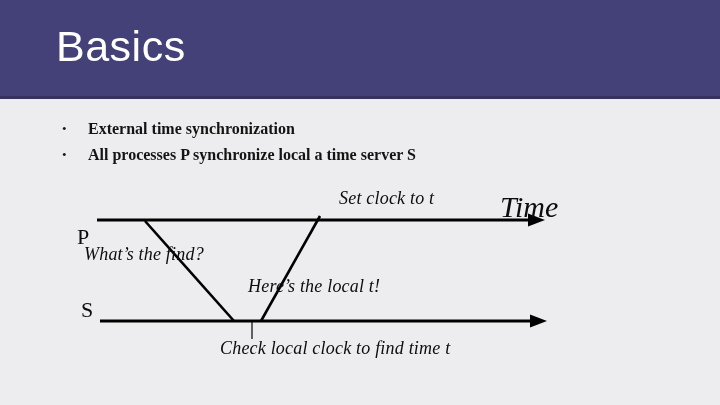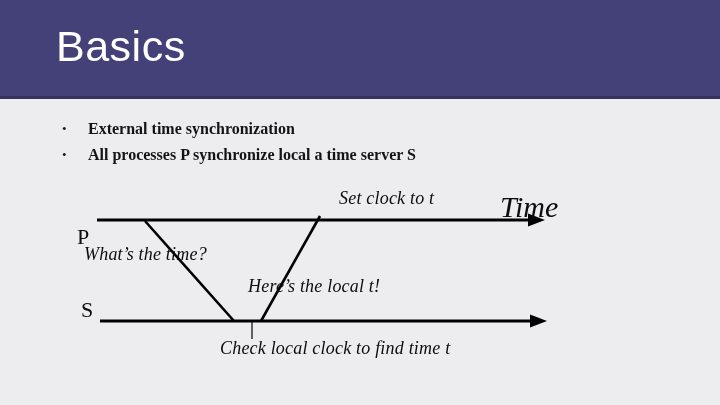--- a/index.html
+++ b/index.html
@@ -118,19 +118,19 @@
       <line x1="145" y1="221" x2="234" y2="321" stroke="#000000" stroke-width="2.6"></line>
 
       <line x1="261" y1="321" x2="320" y2="216" stroke="#000000" stroke-width="2.6"></line>
 
       <line x1="252" y1="322" x2="252" y2="339" stroke="#000000" stroke-width="1.2"></line>
     </svg>
 
     <div class="dlabel label-time">Time</div>
     <div class="dlabel italic label-setclock">Set clock to t</div>
     <div class="dlabel label-p">P</div>
-    <div class="dlabel italic label-request">What’s the time?</div>
+    <div class="dlabel italic label-request">What’s the find?</div>
     <div class="dlabel italic label-reply">Here’s the local t!</div>
     <div class="dlabel label-s">S</div>
     <div class="dlabel italic label-check">Check local clock to find time t</div>
   </div>
 
 </div>
 
 </body></html>

